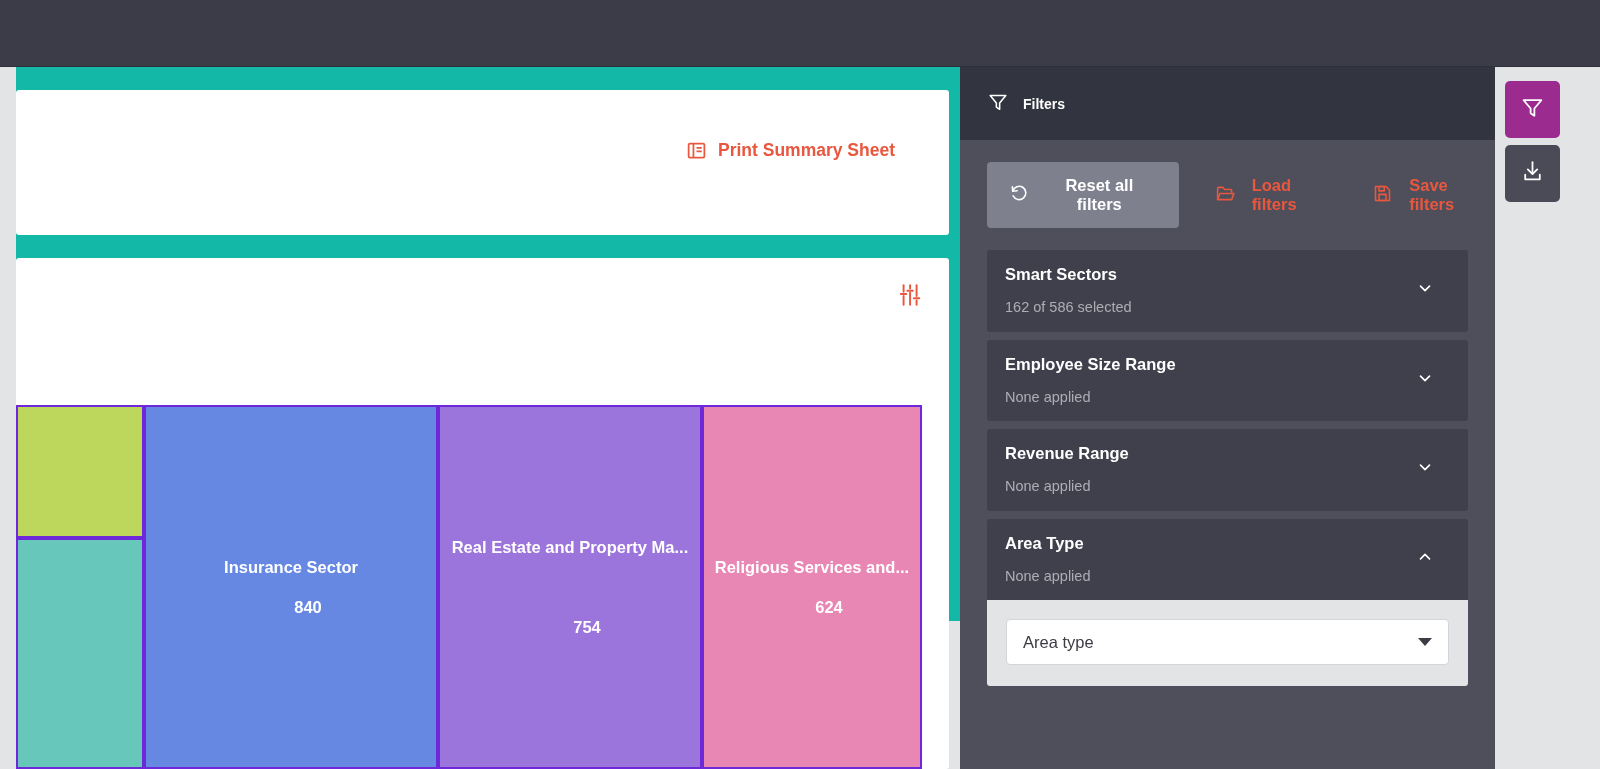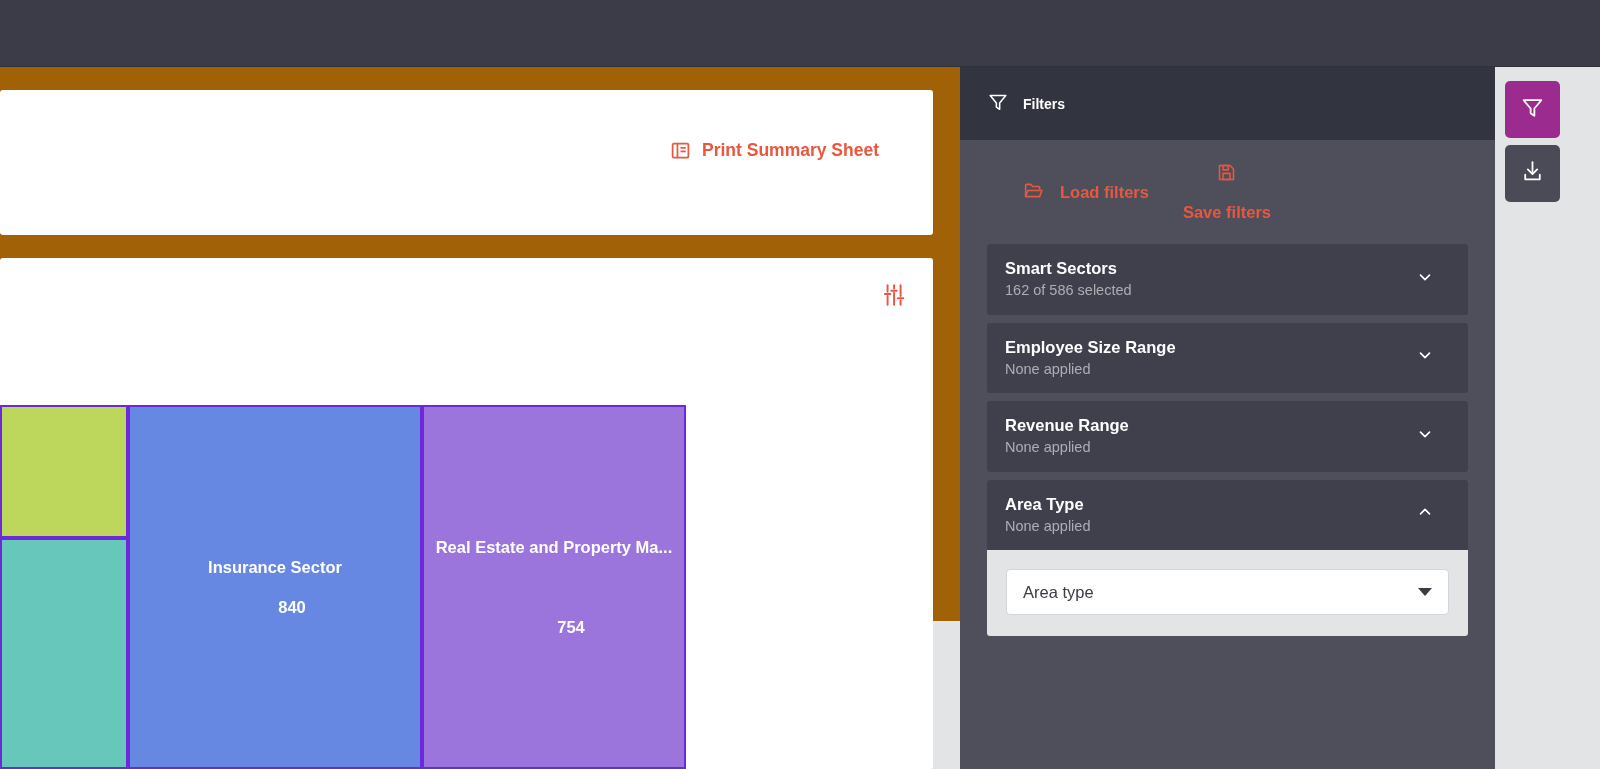--- a/index.html
+++ b/index.html
@@ -13,22 +13,22 @@
 
   
   .topbar {
     position: absolute; left: 0; top: 0; width: 1600px; height: 67px;
     background: #3b3c47;
     border-bottom: 1px solid #2f3039;
   }
 
   
   .main-region {
-    position: absolute; left: 0; top: 67px; width: 960px; height: 554px;
-    background: #a16207;
+    position: absolute; left: 16px; top: 67px; width: 960px; height: 554px;
+    background: #14b8a6;
   }
   .card {
     position: absolute; left: 0; background: #ffffff;
     border-radius: 3px;
   }
   .card-summary { top: 23px; width: 933px; height: 145px; }
   .card-chart   { top: 191px; width: 933px; height: 511px; }
 
   .print-link {
     position: absolute; right: 54px; top: 50px;
@@ -85,38 +85,38 @@
     font-size: 16.5px; font-weight: bold;
     font-family: "Liberation Sans", sans-serif;
     cursor: pointer;
   }
   .link-action {
     display: flex; align-items: center; gap: 16px;
     color: #e9573f; font-size: 16.5px; font-weight: bold;
     cursor: pointer; user-select: none;
   }
   .load-action { margin-left: 36px; }
-  .save-action { margin-left: 34px; flex-direction: column; }
+  .save-action { margin-left: 34px; }
 
   .filter-list { padding: 22px 27px 0 27px; }
   .filter-section { margin-bottom: 8px; }
   .filter-head {
     background: #3f404c; border-radius: 3px;
     padding: 13px 34px 14px 18px;
     display: flex; align-items: center; justify-content: space-between;
     cursor: pointer;
     gap: 30px;
   }
   .filter-head.expanded { border-radius: 3px 3px 0 0; }
   .filter-head .f-title {
     color: #ffffff; font-size: 16.5px; font-weight: bold;
     line-height: 1.35;
   }
   .filter-head .f-sub {
-    color: #adadb4; font-size: 14.5px; line-height: 1.4; margin-top: 1px;
+    color: #adadb4; font-size: 14.5px; line-height: 1.4; margin-top: 12px;
   }
   .chev { width: 18px; height: 18px; flex-shrink: 0; }
 
   .filter-body {
     background: #e3e4e6; border-radius: 0 0 3px 3px;
     padding: 19px 19px 21px 19px;
   }
   .select-box {
     height: 46px; background: #ffffff;
     border: 1px solid #d3d5d9; border-radius: 4px;
@@ -183,36 +183,49 @@
           <div class="tile" style="left: 0px; top: 0px; width: 128px; height: 133px; background: rgb(189, 214, 92);"></div>
           <div class="tile" style="left: 0px; top: 133px; width: 128px; height: 231px; background: rgb(104, 199, 187);"></div>
           <div class="tile" style="left: 128px; top: 0px; width: 294px; height: 364px; background: rgb(102, 136, 226);">
             <div class="tile-label">Insurance Sector</div>
             <div class="tile-value">840</div>
           </div>
           <div class="tile" style="left: 422px; top: 0px; width: 264px; height: 364px; background: rgb(155, 116, 220); gap: 40px;">
             <div class="tile-label">Real Estate and Property Ma...</div>
             <div class="tile-value">754</div>
           </div>
+          <div class="tile" style="left: 686px; top: 0px; width: 220px; height: 364px; background: rgb(232, 135, 180);">
+            <div class="tile-label">Religious Services and...</div>
+            <div class="tile-value">624</div>
+          </div>
         </div>
     </div>
   </div>
 
   <div class="filters-panel">
 
     <div class="filters-header">
       <span>
         <svg width="22" height="22" viewBox="0 0 24 24" fill="none" stroke="#ffffff" stroke-width="1.7" stroke-linejoin="round">
           <polygon points="3.5,5 20.5,5 13.8,13 13.8,20 10.2,17.5 10.2,13"></polygon>
         </svg>
       </span>
       <span class="title">Filters</span>
     </div>
 
     <div class="filters-actions">
+      <button class="reset-btn">
+        <span>
+          <svg width="20" height="20" viewBox="0 0 24 24" fill="none" stroke="#ffffff" stroke-width="1.9" stroke-linecap="round">
+            <path d="M4.5 9.5 A8 8 0 1 1 5 15.5"></path>
+            <polyline points="4,4.5 4.5,9.8 9.8,9.3"></polyline>
+          </svg>
+        </span>
+        <span>Reset all filters</span>
+      </button>
 
       <div class="link-action load-action">
         <span>
           <svg width="21" height="21" viewBox="0 0 24 24" fill="none" stroke="#e9573f" stroke-width="1.8" stroke-linejoin="round">
             <path d="M3 19V6a1 1 0 0 1 1-1h5l2 2.5h7a1 1 0 0 1 1 1V11"></path>
             <path d="M3 19l2.6-7h16L19 19z"></path>
           </svg>
         </span>
         <span>Load filters</span>
       </div>

